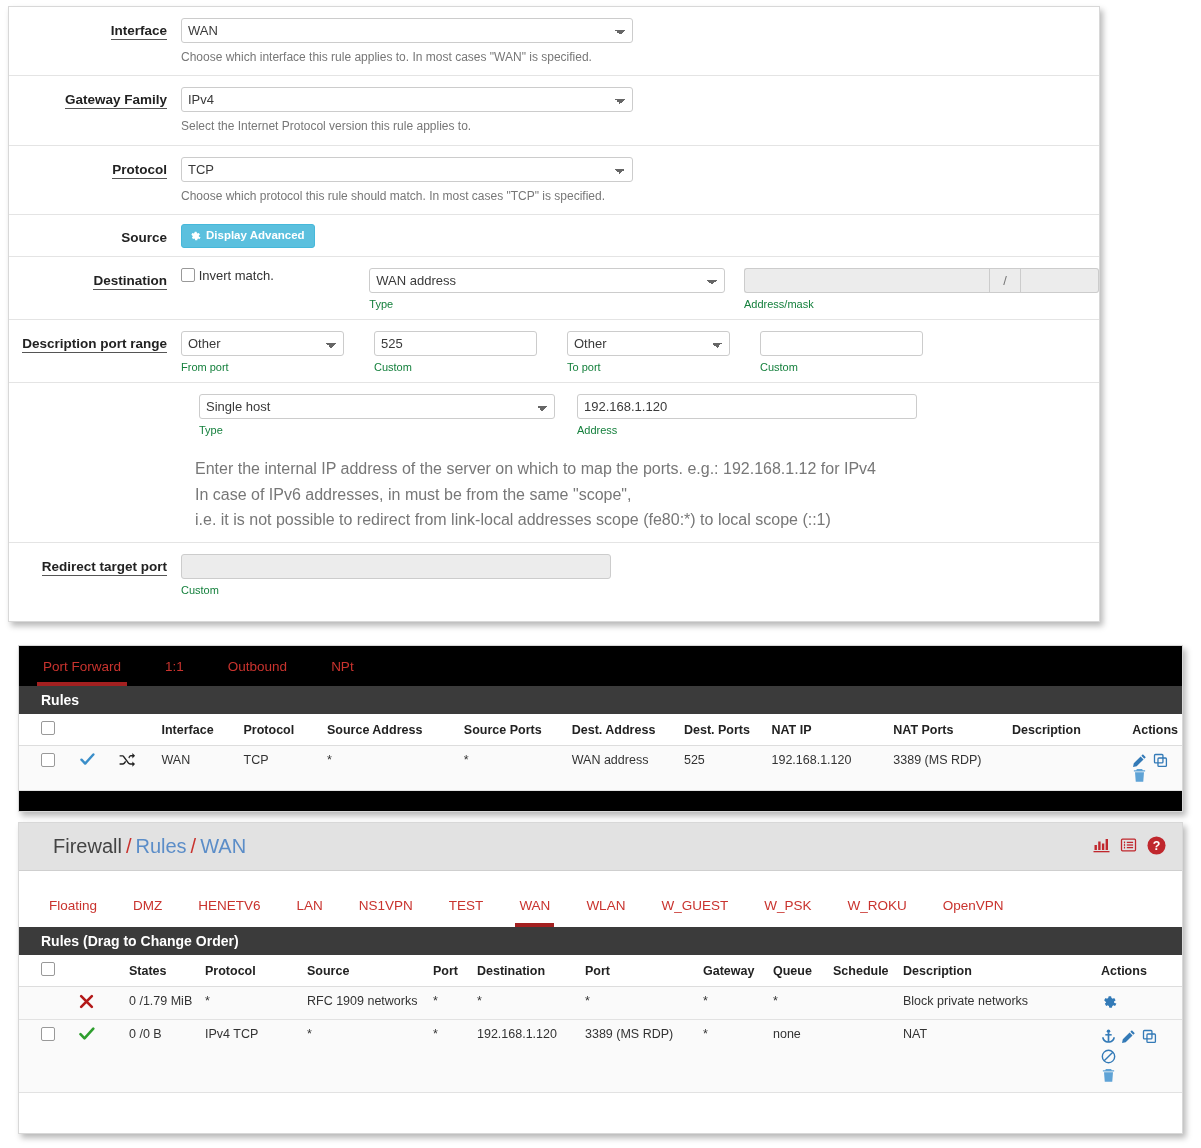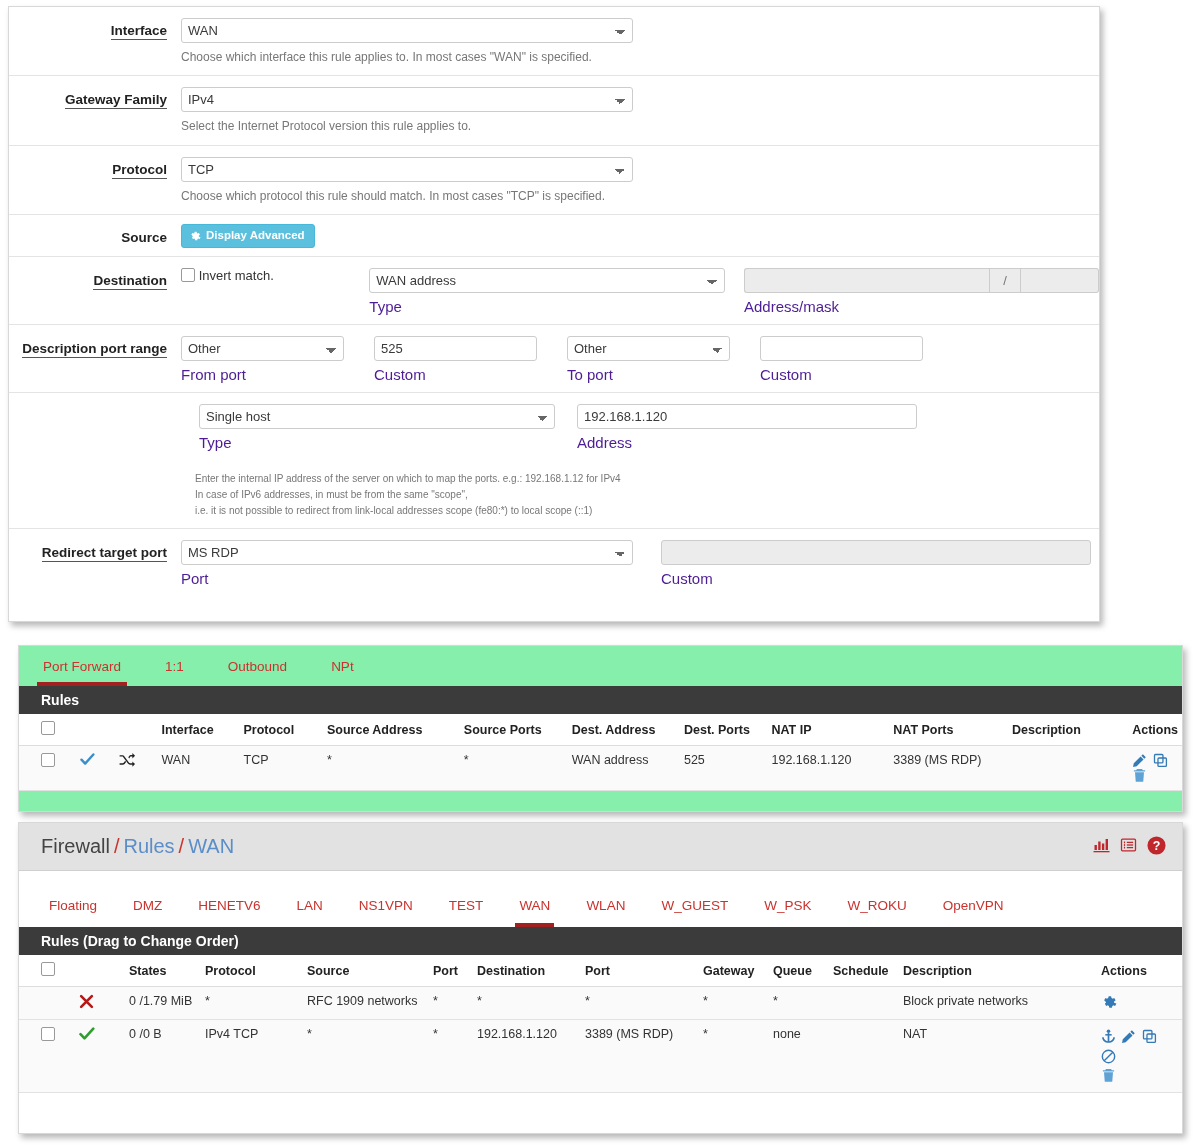--- a/index.html
+++ b/index.html
@@ -17,39 +17,39 @@
 
   
   #form-panel{left:8px;top:6px;width:1090px;height:614px;overflow:hidden;}
   .frow{display:flex;border-bottom:1px solid #e4e4e4;padding:11px 0 9px 0;position:relative;}
   .frow:last-child{border-bottom:none;justify-content:space-between;}
   .flabel{width:172px;flex:none;text-align:right;padding-right:14px;padding-top:5px;
           font-weight:bold;font-size:13.5px;color:#222;box-sizing:border-box;}
   .flabel span.u{border-bottom:1px solid #555;padding-bottom:1px;}
   .fbody{flex:1;min-width:0;}
   .helptext{color:#777;font-size:12px;margin-top:6px;line-height:1.45;}
-  .helpline{color:#777;font-size:10px;line-height:1.6;}
+  .helpline{color:#777;font-size:16px;line-height:1.6;}
 
   select.ctl,input.ctl{
     font-family:"Liberation Sans",sans-serif;font-size:13px;color:#3a3a3a;
     border:1px solid #ccc;border-radius:3px;background:#fff;
     height:25px;box-sizing:border-box;padding:2px 6px;
     appearance:none;-webkit-appearance:none;-moz-appearance:none;
   }
   select.ctl{
     padding-right:20px;
     background-image:
       linear-gradient(45deg,transparent 50%,#666 50%),
       linear-gradient(135deg,#666 50%,transparent 50%);
     background-position:calc(100% - 12px) 11px, calc(100% - 7px) 11px;
     background-size:5px 5px,5px 5px;
     background-repeat:no-repeat;
   }
   input.ctl.disabled{background:#ececec;color:#888;}
-  .sublabel{color:#4c1d95;font-size:15px;margin-top:5px;}
+  .sublabel{color:#15803d;font-size:11px;margin-top:5px;}
 
   .inline{display:flex;align-items:flex-start;}
   .col{margin-right:0;}
 
   .btn-advanced{
     display:inline-flex;align-items:center;gap:5px;
     background:#5bc0de;border:1px solid #46b8da;color:#fff;
     font-size:11.5px;font-weight:bold;border-radius:3px;
     padding:5px 9px 5px 7px;cursor:pointer;line-height:1;
   }
@@ -60,37 +60,37 @@
         vertical-align:-2px;border-radius:2px;}
   .invert{font-size:13px;color:#333;padding-top:5px;}
 
   .maskwrap{display:flex;align-items:center;}
   .maskwrap .mask-ip{width:245px;height:25px;border:1px solid #ccc;border-right:none;background:#ececec;border-radius:3px 0 0 3px;}
   .maskwrap .mask-slash{width:32px;height:25px;border:1px solid #ccc;background:#ececec;
         display:flex;align-items:center;justify-content:center;color:#777;font-size:13px;box-sizing:border-box;}
   .maskwrap .mask-bits{width:78px;height:25px;border:1px solid #ccc;border-left:none;background:#ececec;border-radius:0 3px 3px 0;}
 
   
-  #nat-panel{left:18px;top:645px;width:1163px;height:165px;background:#86efac;overflow:hidden;}
+  #nat-panel{left:18px;top:645px;width:1163px;height:165px;background:#000000;overflow:hidden;}
   .nav-tabs{display:flex;align-items:flex-end;padding:12px 0 0 24px;height:40px;box-sizing:border-box;}
   .nav-tab{color:#c9332e;font-size:13.5px;padding:0 0 12px 0;margin-right:44px;position:relative;cursor:pointer;}
   .nav-tab.active{font-weight:normal;}
   .nav-tab.active:after{content:"";position:absolute;left:-6px;right:-6px;bottom:0;height:4px;background:#a32020;}
   .tbl-head{background:#3b3b3b;color:#fff;font-weight:bold;font-size:14px;padding:6px 0 6px 22px;}
   table.grid{width:100%;border-collapse:collapse;background:#fff;}
   table.grid th{font-size:12.5px;font-weight:bold;color:#222;text-align:left;padding:7px 4px;
        border-bottom:1px solid #ddd;background:#fff;white-space:nowrap;}
   table.grid td{font-size:12.5px;color:#333;padding:7px 4px;border-bottom:1px solid #e2e2e2;
        background:#fafafa;vertical-align:top;}
   .chk{width:12px;height:12px;border:1px solid #999;background:#fff;display:inline-block;border-radius:2px;}
   .actions-cell svg{vertical-align:middle;margin-right:2px;}
 
   
   #fw-panel{left:18px;top:822px;width:1163px;height:310px;background:#fff;overflow:hidden;}
-  .crumbbar{background:#e2e2e2;border-bottom:1px solid #cfcfcf;padding:12px 16px 12px 22px;
+  .crumbbar{background:#e2e2e2;border-bottom:1px solid #cfcfcf;padding:12px 16px 12px 34px;
             display:flex;align-items:center;box-shadow:0 2px 3px rgba(0,0,0,.12);}
   .crumb{font-size:20px;color:#444;}
   .crumb .sep{color:#c9332e;margin:0 4px;}
   .crumb a{color:#5b8dc8;text-decoration:none;}
   .crumbicons{margin-left:auto;display:flex;align-items:center;gap:10px;}
   .fw-tabs{display:flex;align-items:flex-end;padding:20px 0 0 30px;height:56px;box-sizing:border-box;background:#fff;}
   .fw-tab{color:#c9332e;font-size:13.5px;margin-right:36px;padding-bottom:14px;position:relative;cursor:pointer;white-space:nowrap;}
   .fw-tab.active:after{content:"";position:absolute;left:-4px;right:-4px;bottom:0;height:4px;background:#a32020;}
   .statelink{color:#337ab7;}
 </style>
@@ -219,26 +219,20 @@
       <div style="margin-left:186px;margin-top:20px">
         <div class="helpline">Enter the internal IP address of the server on which to map the ports. e.g.: 192.168.1.12 for IPv4</div>
         <div class="helpline">In case of IPv6 addresses, in must be from the same "scope",</div>
         <div class="helpline">i.e. it is not possible to redirect from link-local addresses scope (fe80:*) to local scope (::1)</div>
       </div>
     </div>
 
     <div class="frow">
       <div class="flabel"><span class="u">Redirect target port</span></div>
       <div class="fbody inline">
-        <div class="col" style="width:480px">
-          <select class="ctl" style="width:452px">
-            <option>MS RDP</option>
-          </select>
-          <div class="sublabel">Port</div>
-        </div>
         <div class="col">
           <input class="ctl disabled" style="width: 430px;" type="text" disabled="">
           <div class="sublabel">Custom</div>
         </div>
       </div>
     </div>
 
   </div>
 
   <div class="panel" id="nat-panel">

